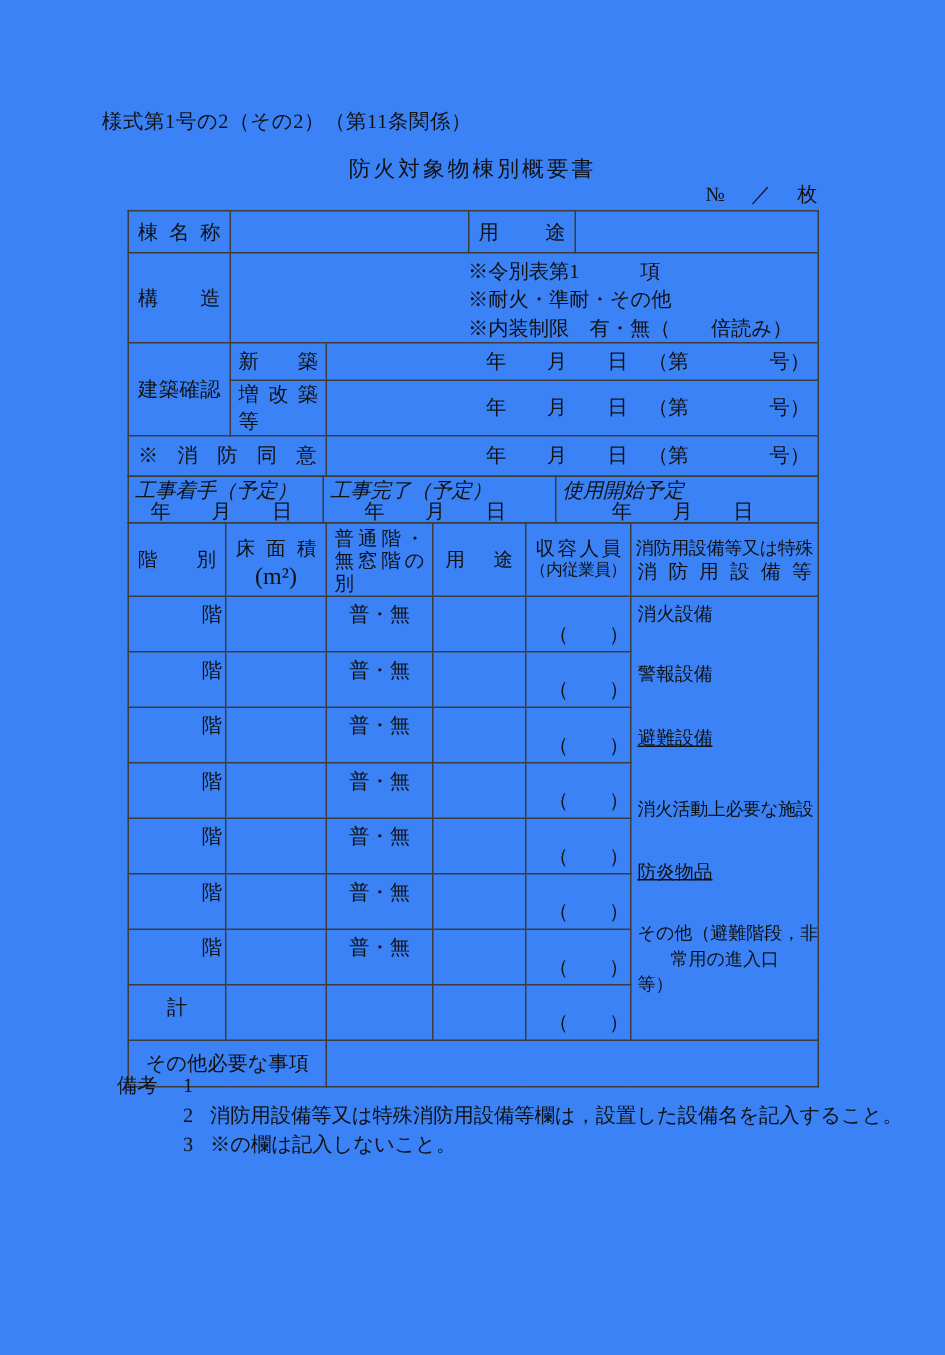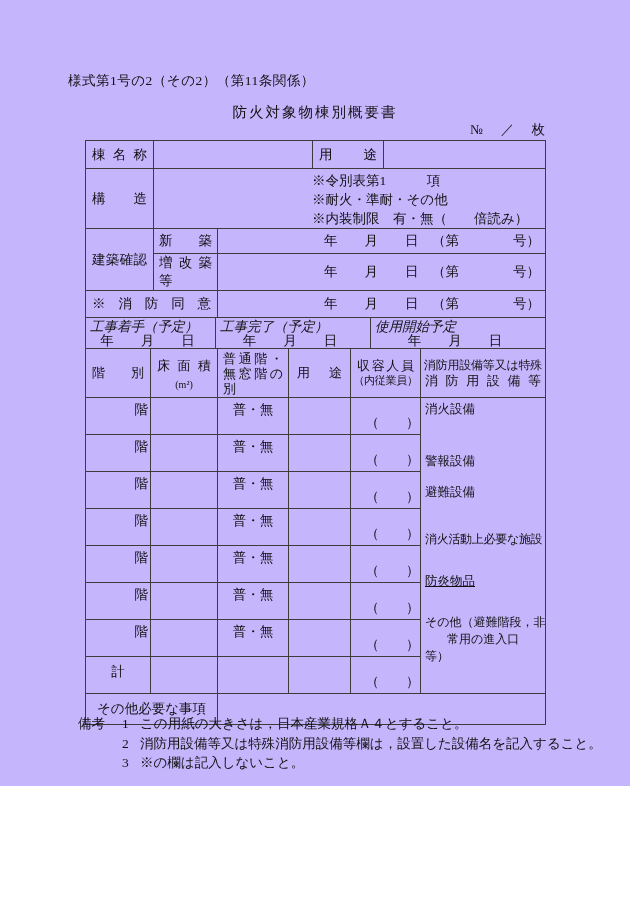--- a/index.html
+++ b/index.html
@@ -2,21 +2,21 @@
 <html><head>
 <meta charset="utf-8">
 <style>
   * { margin:0; padding:0; box-sizing:border-box; }
   html,body { background:#ffffff; }
   body {
     width:630px; height:903px;
     font-family:"Liberation Serif","DejaVu Serif",serif;
     color:#111; position:relative;
   }
-  .sheet { position:absolute; left:0; top:0; width:630px; height:786px; background:#c4b5fd; }
+  .sheet { position:absolute; left:0; top:0; width:630px; height:903px; background:#3b82f6; }
 
   .form-number { position:absolute; left:68px; top:72px; font-size:13.5px; letter-spacing:0.5px; }
   .doc-title  { position:absolute; left:0; top:103px; width:630px; text-align:center;
                 font-size:14.5px; letter-spacing:2px; }
   .sheet-no   { position:absolute; right:85px; top:121px; font-size:13.5px; }
   .sheet-no span { margin-left:14px; }
 
   .tables { position:absolute; left:85px; top:140px; width:460px; }
   table { border-collapse:collapse; table-layout:fixed; width:460px; }
   table + table { margin-top:-1px; }
@@ -38,36 +38,36 @@
 
   
   .t-sched td { height:30px; vertical-align:top; }
   .sched-label { padding:0 4px; font-size:13.5px; line-height:15px; padding-top:1px;font-style:italic; }
   .sched-ymd { text-align:center; padding-right:6px; font-size:13.5px; line-height:14px; }
 
   
   .t-floor .hdr td { height:49px; font-size:13px; }
   .hdr .two-line { line-height:15px; }
   .hdr .sub { font-size:11px; text-align:center; text-align-last:center; white-space:nowrap; letter-spacing:-0.3px;font-family:Liberation Serif, serif; }
-  .hdr .m2 { font-size:10px; text-align:left; text-align-last:center; }
+  .hdr .m2 { font-size:16px; text-align:left; text-align-last:center; }
   .hdr .wrapjust { text-align:justify; line-height:15px; padding:1px 5px 0 5px; }
   .hdr .eq1 { font-size:12px; white-space:nowrap; text-align:center; text-align-last:center; letter-spacing:-0.2px; }
   .hdr .eq2 { font-size:13px; }
 
   .r-floor td { height:37px; }
   .c-floor { vertical-align:top; text-align:right; padding:3px 2px 0 0; }
   .c-type  { vertical-align:top; text-align:center; padding-top:3px; }
   .c-cap   { vertical-align:bottom; text-align:center; padding:0 0 2px 14px; }
   .c-total { vertical-align:top; text-align:center; padding-top:6px; }
 
   .eq-cell { vertical-align:top; }
   .eq-wrap { position:relative; height:292px; width:100%; }
   .eq-item { position:absolute; left:4px; font-size:12.5px; white-space:nowrap; }
   .eq-item.long { font-size:12px; letter-spacing:-0.3px; }
-  .eq-0 { top:3px; } .eq-1 { top:55px; } .eq-2 { top:86px; }
+  .eq-0 { top:3px; } .eq-1 { top:43px; } .eq-2 { top:86px;text-decoration:underline; }
   .eq-3 { top:133px; } .eq-4 { top:175px;text-decoration:underline; }
   .eq-other { position:absolute; left:4px; top:216px; font-size:12px; line-height:17px; }
   .eq-other div { white-space:nowrap; }
   .eq-other .indent { margin-left:22px; }
 
   .r-other td { height:31px; }
   .c-other-label { text-align:center; font-size:13.5px; }
 
   
   .notes { position:absolute; left:78px; top:714px; font-size:13.5px; line-height:19.5px; }
@@ -262,21 +262,20 @@
         <td colspan="4"></td>
       </tr>
     </tbody>
       </table>
   </div>
 
   <div class="notes">
     <div class="note-row">
       <span class="note-caption">備考</span>
       <span class="note-first-num">1</span>
-      <span>この用紙の大きさは，日本産業規格Ａ４とすること。</span>
     </div>
     <div class="note-row">
       <span class="note-caption"></span>
       <span class="note-num">2</span>
       <span>消防用設備等又は特殊消防用設備等欄は，設置した設備名を記入すること。</span>
     </div>
     <div class="note-row">
       <span class="note-caption"></span>
       <span class="note-num">3</span>
       <span>※の欄は記入しないこと。</span>

